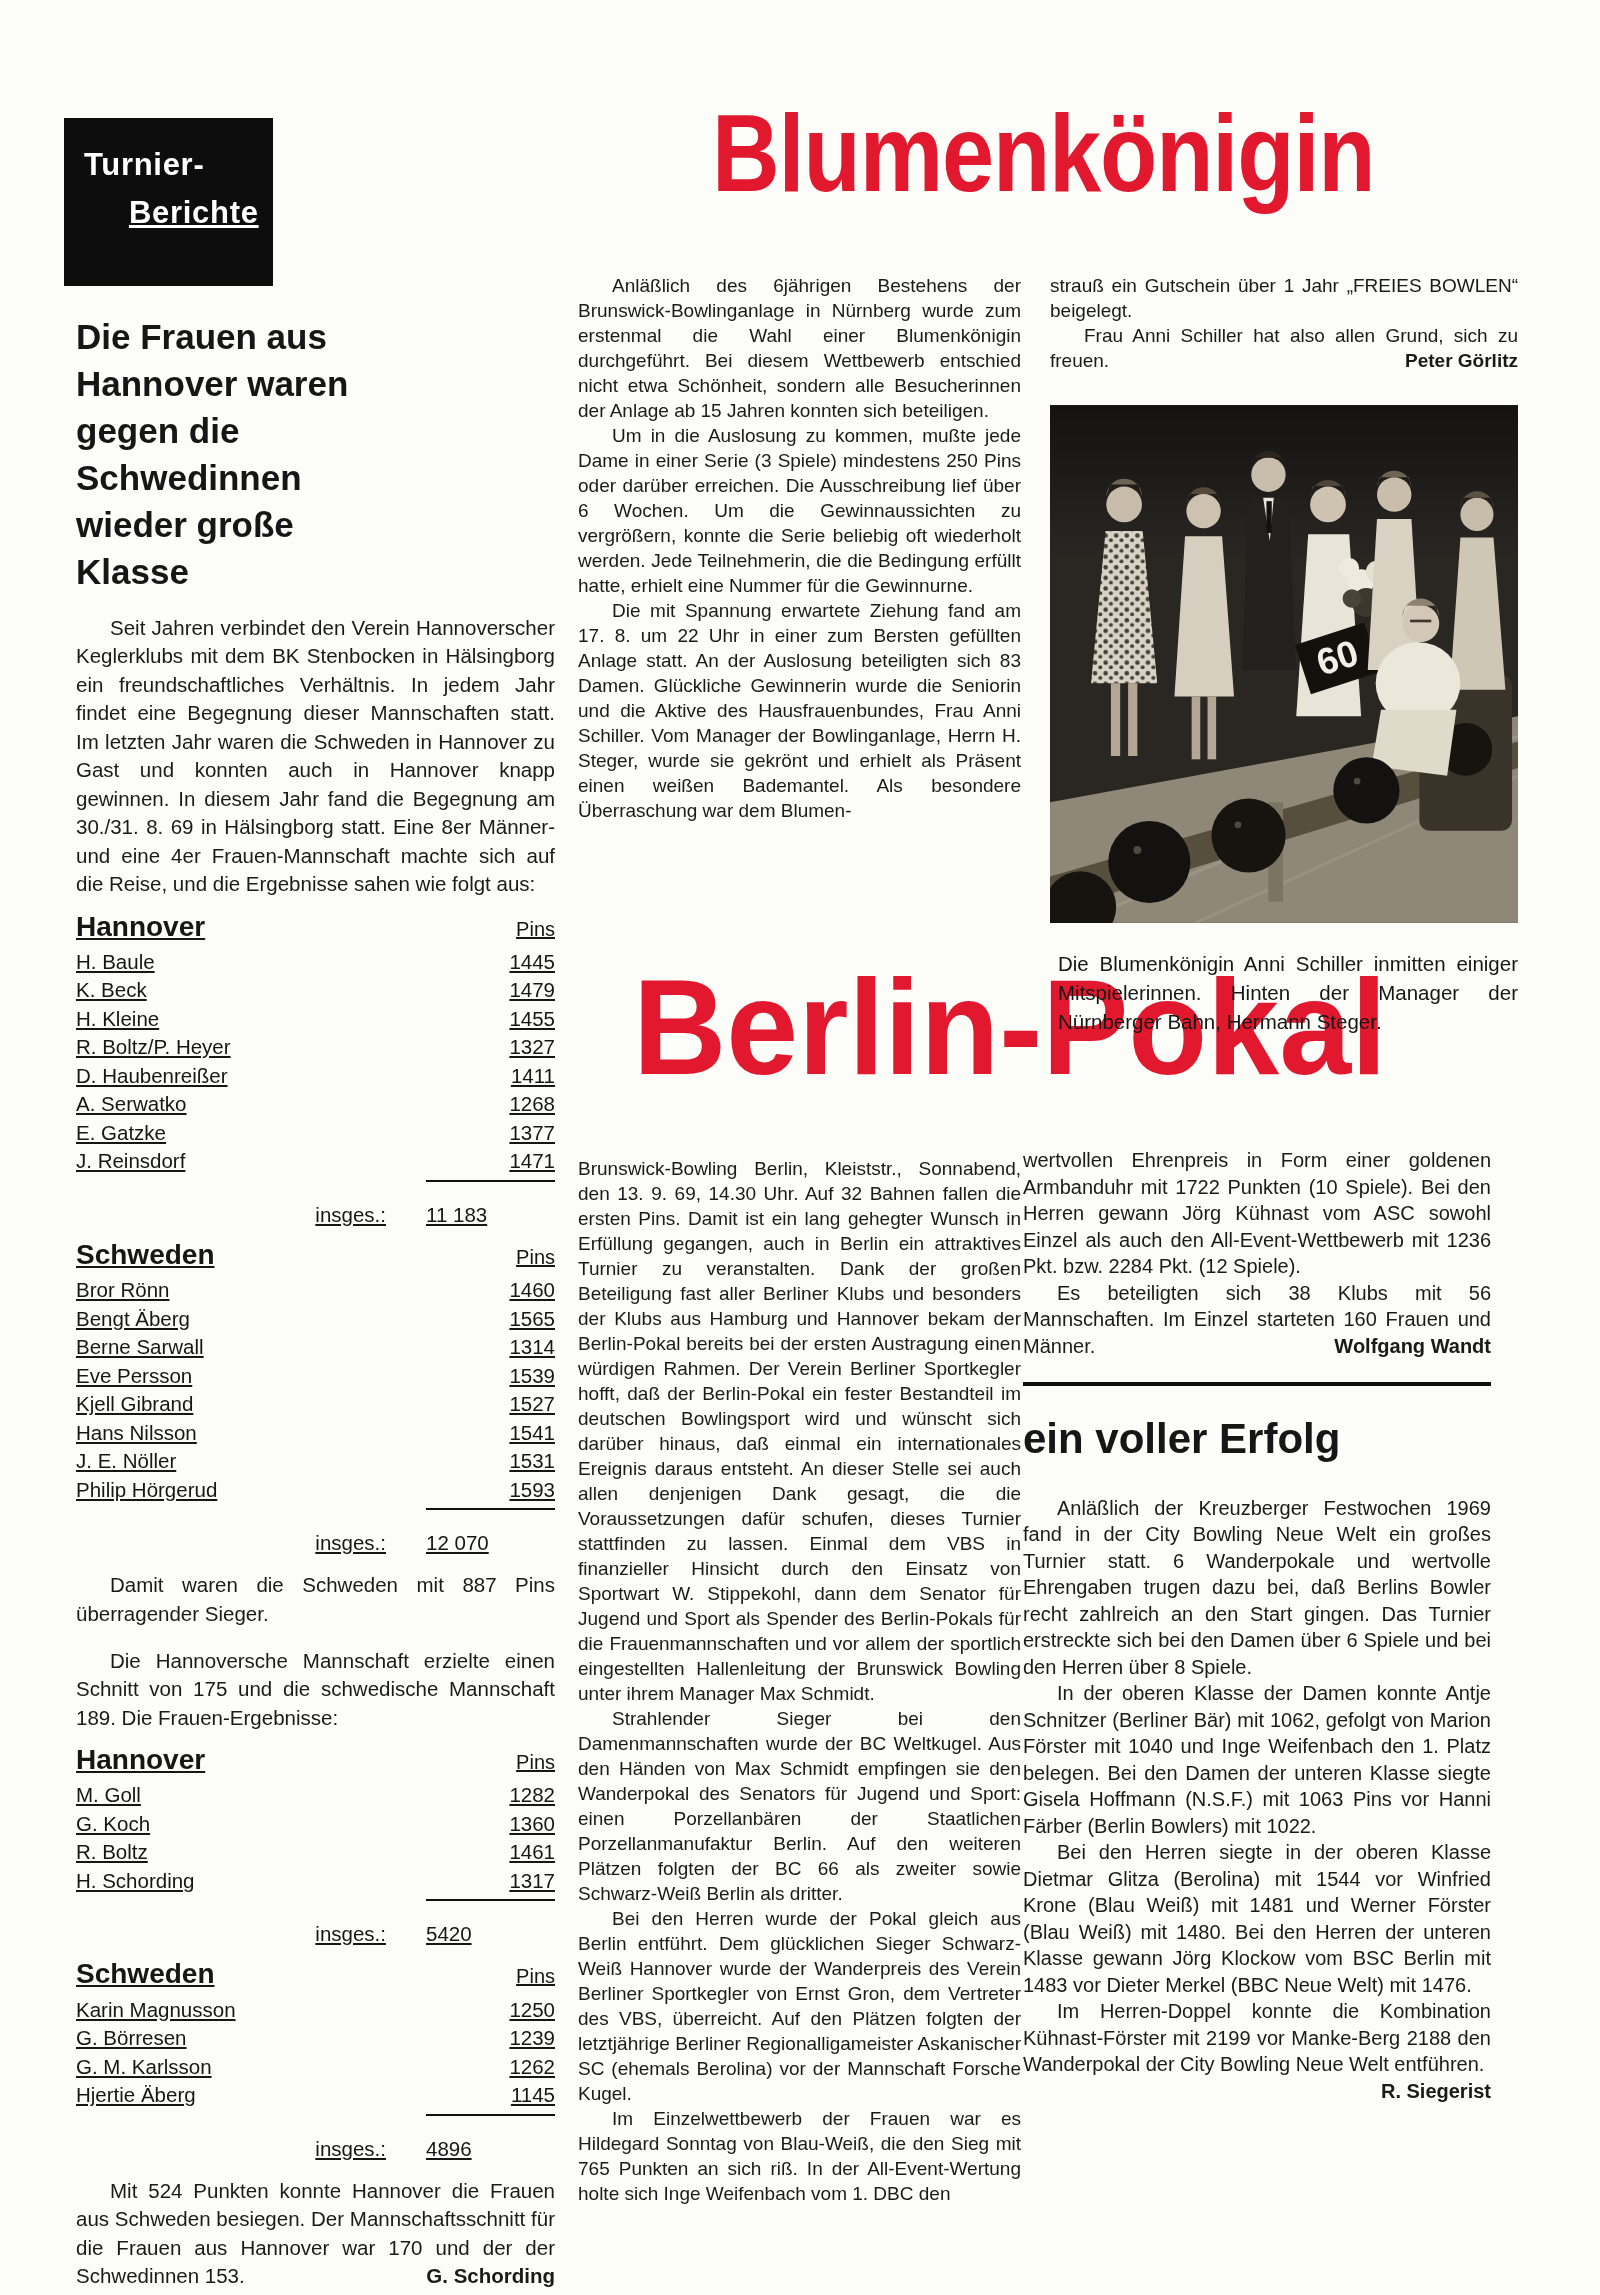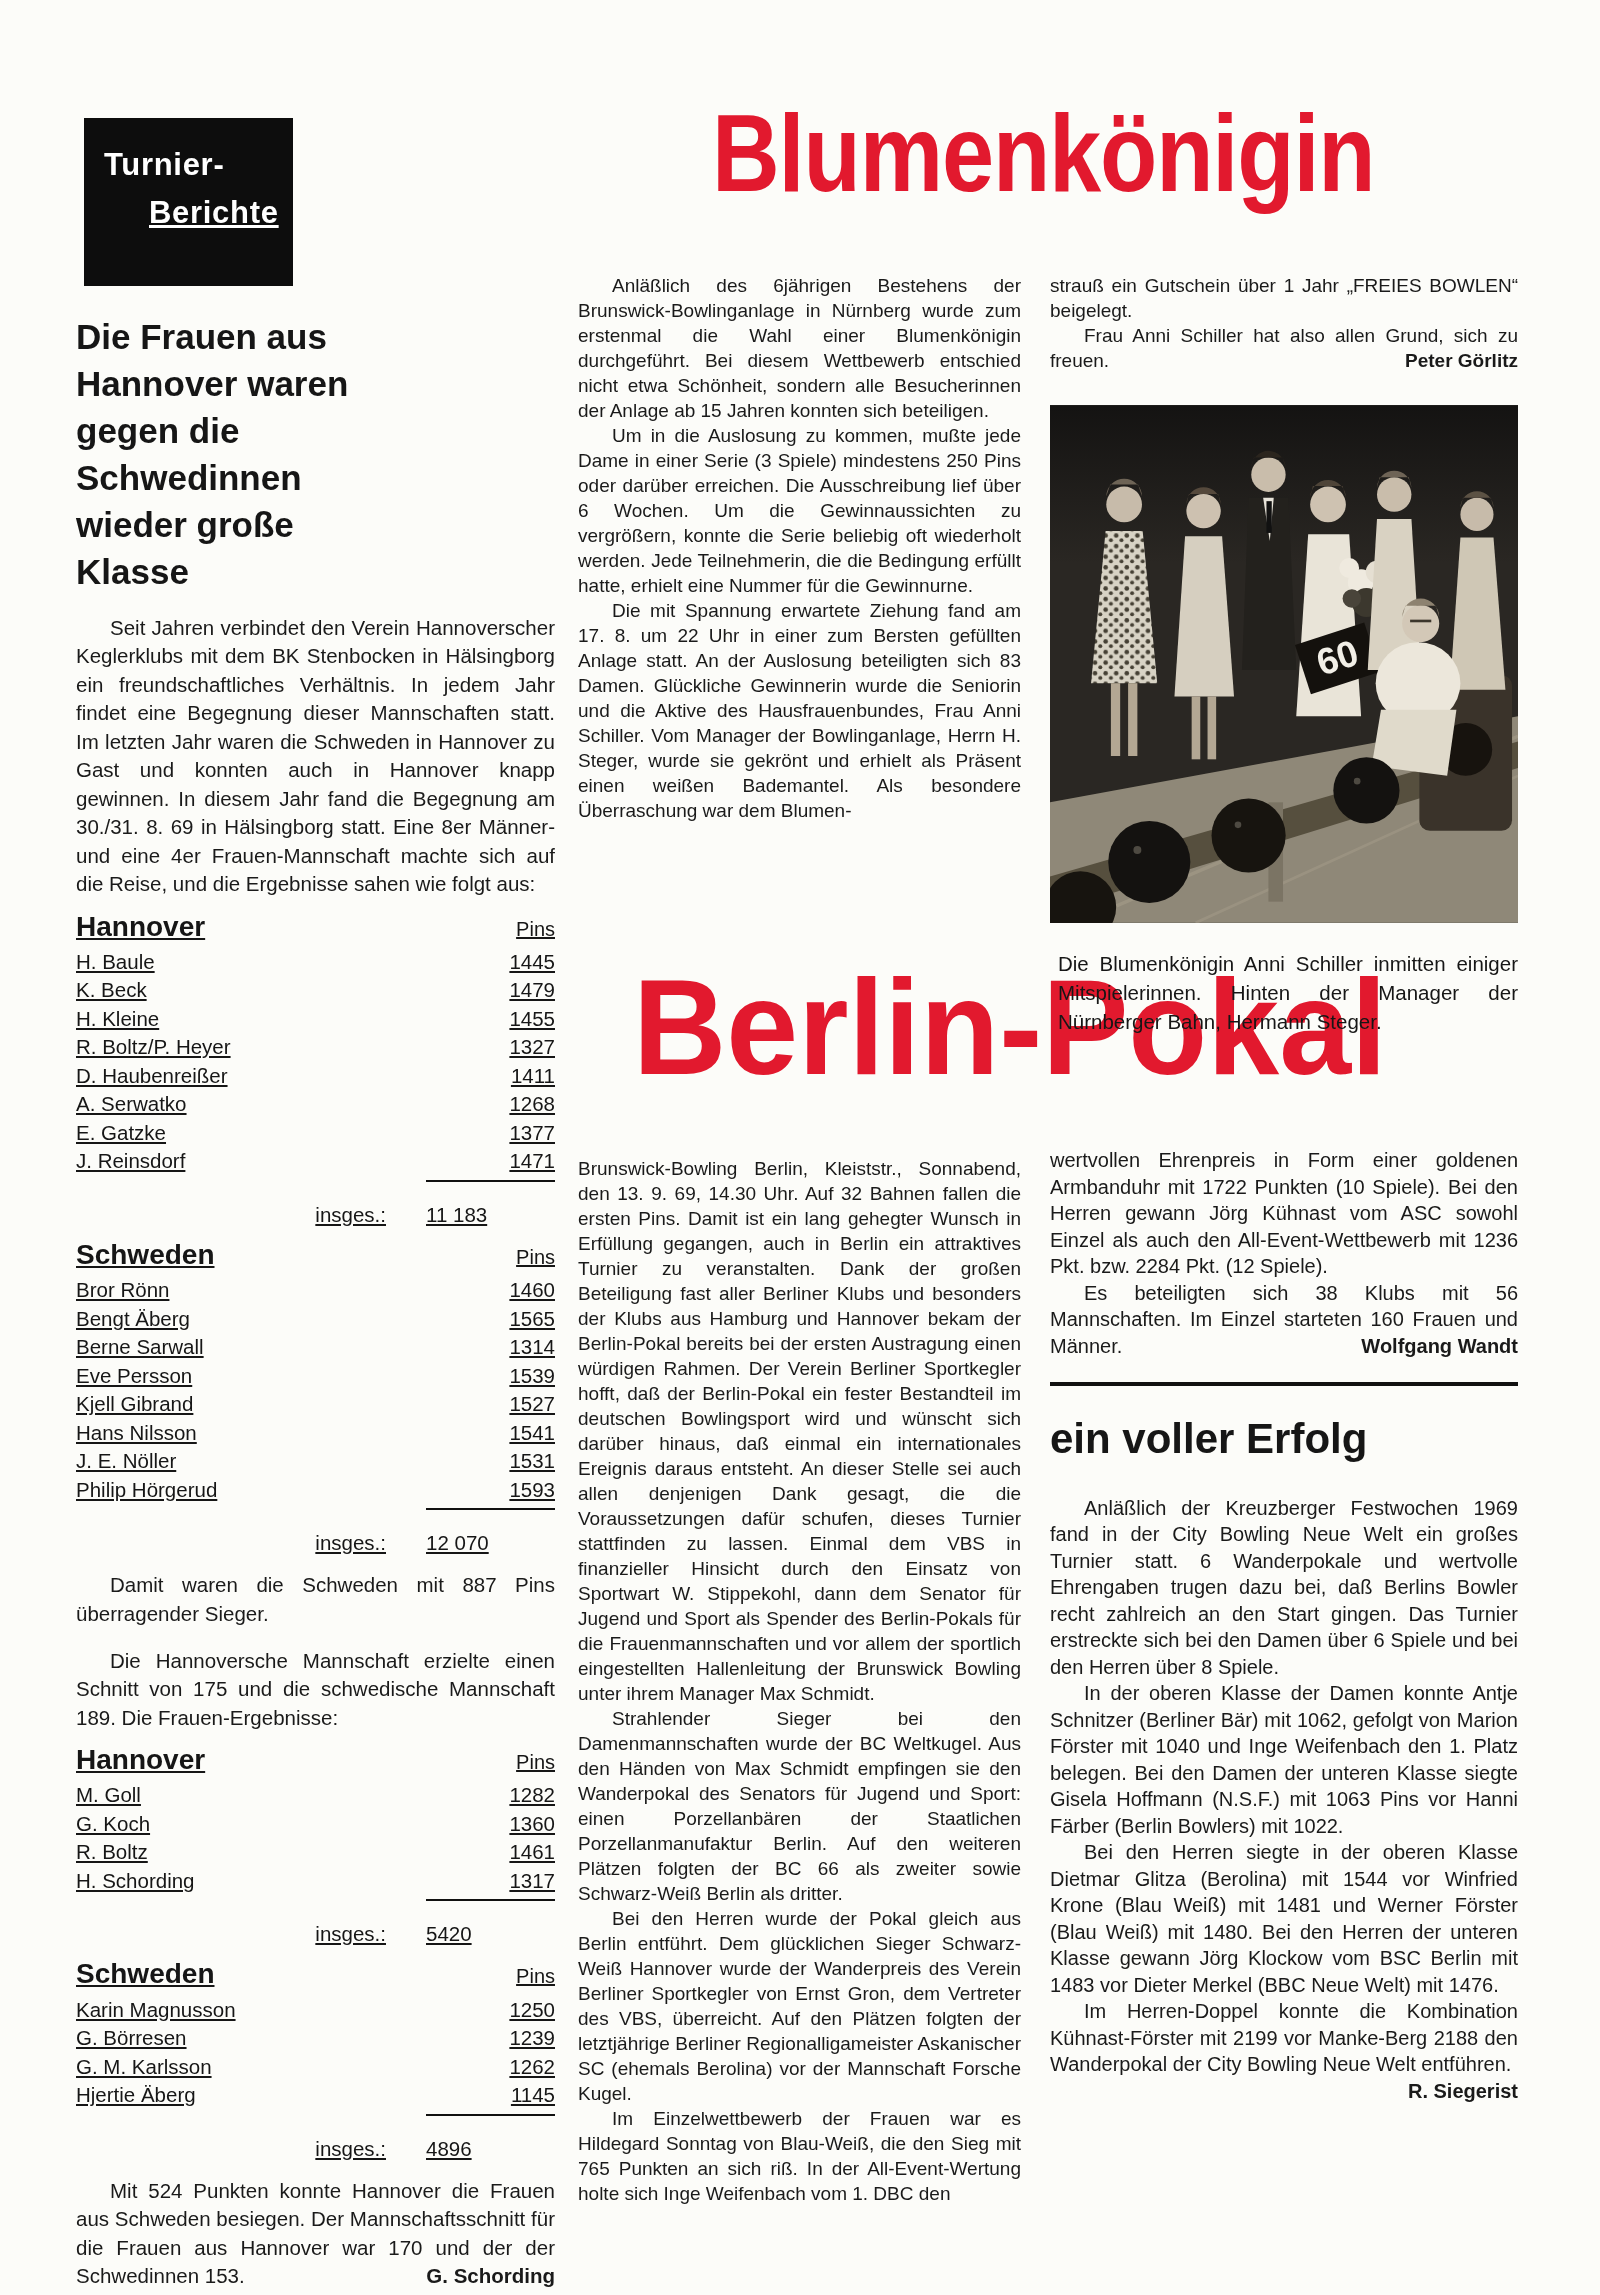--- a/index.html
+++ b/index.html
@@ -3,21 +3,21 @@
 <meta charset="utf-8">
 <style>
   html,body{margin:0;padding:0;background:#9a9a9a;}
   .page{
     position:relative;width:1601px;height:2295px;background:#fcfcf9;
     font-family:"Liberation Sans",sans-serif;color:#161616;overflow:hidden;
   }
   .abs{position:absolute;}
 
   
-  .black-box{left:84px;top:118px;width:209px;height:168px;background:#0d0d0d;color:#ffffff;}
+  .black-box{left:64px;top:118px;width:209px;height:168px;background:#0d0d0d;color:#ffffff;}
   .bb-line{font-weight:bold;font-size:31px;line-height:1;letter-spacing:0.7px;}
   .bb-line.l1{margin:30.5px 0 0 20px;}
   .bb-line.l2{margin:17px 0 0 65px;text-decoration:underline;}
 
   
   .red-head{color:#e2192e;font-weight:bold;white-space:nowrap;transform-origin:left top;line-height:1;}
   .blumen-head{left:712px;top:99px;font-size:109px;letter-spacing:-1.3px;transform:scaleX(0.86);}
   .berlin-head{left:633px;top:959px;font-size:136px;transform:scaleX(0.95);}
 
   
@@ -45,21 +45,21 @@
   .col-mid{left:578px;top:273px;width:443px;}
   .col-mid .body, .col-mid-berlin .body{font-size:19px;line-height:25px;}
   .col-mid-berlin{left:578px;top:1156px;width:443px;}
 
   
   .col-right-top{left:1050px;top:273px;width:468px;}
   .col-right-top .body{font-size:19px;line-height:25px;}
   .photo-box{left:1050px;top:405px;width:468px;height:518px;}
   .caption{left:1050px;top:949px;width:468px;}
   .caption p{font-size:20.5px;line-height:29px;text-align:justify;margin-left:8px;}
-  .col-right-bot{left:1050px;top:1147px;width:468px;}
+  .col-right-bot{left:1023px;top:1147px;width:468px;}
   .col-right-bot .body{font-size:20px;line-height:26.5px;}
   .rule{height:4.6px;background:#111;margin-top:22.5px;}
   .kreuz-head{font-size:42px;line-height:50px;font-weight:bold;margin-top:28px;}
   .kreuz-head span{display:block;}
   .kreuz-body{margin-top:30.5px;}
 </style>
 </head>
 <body>
 
 <div class="page">

